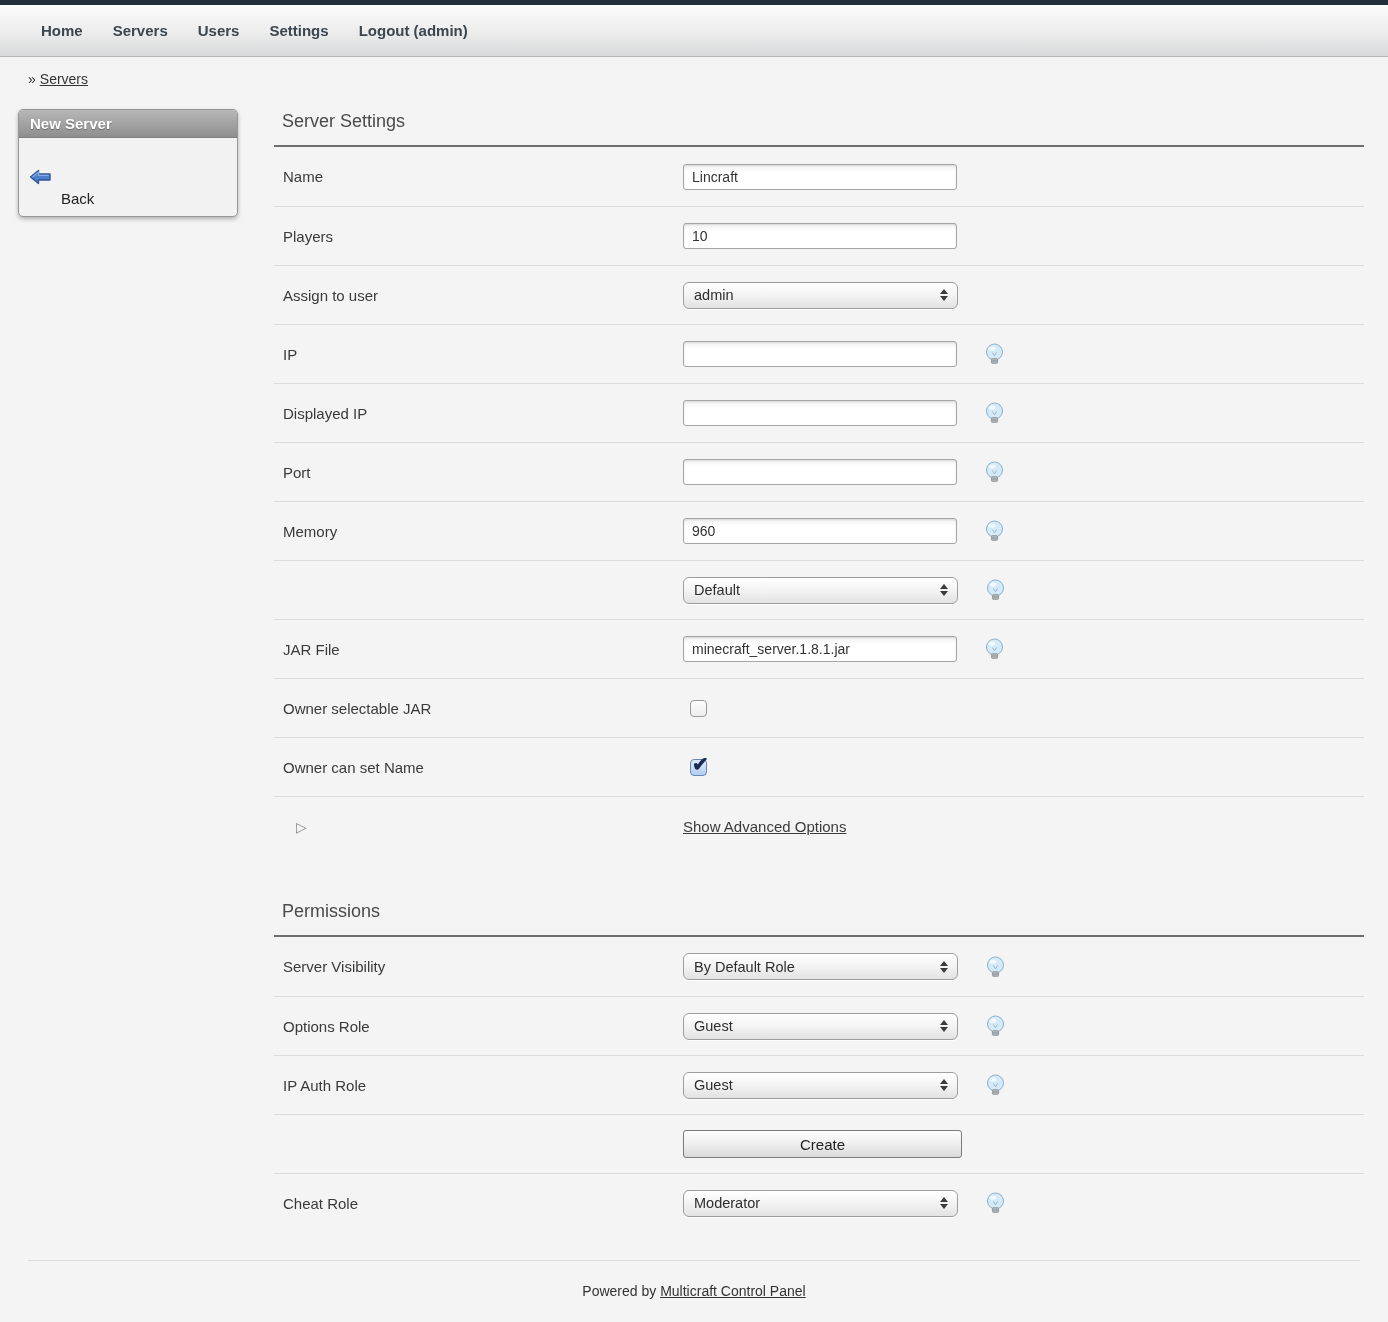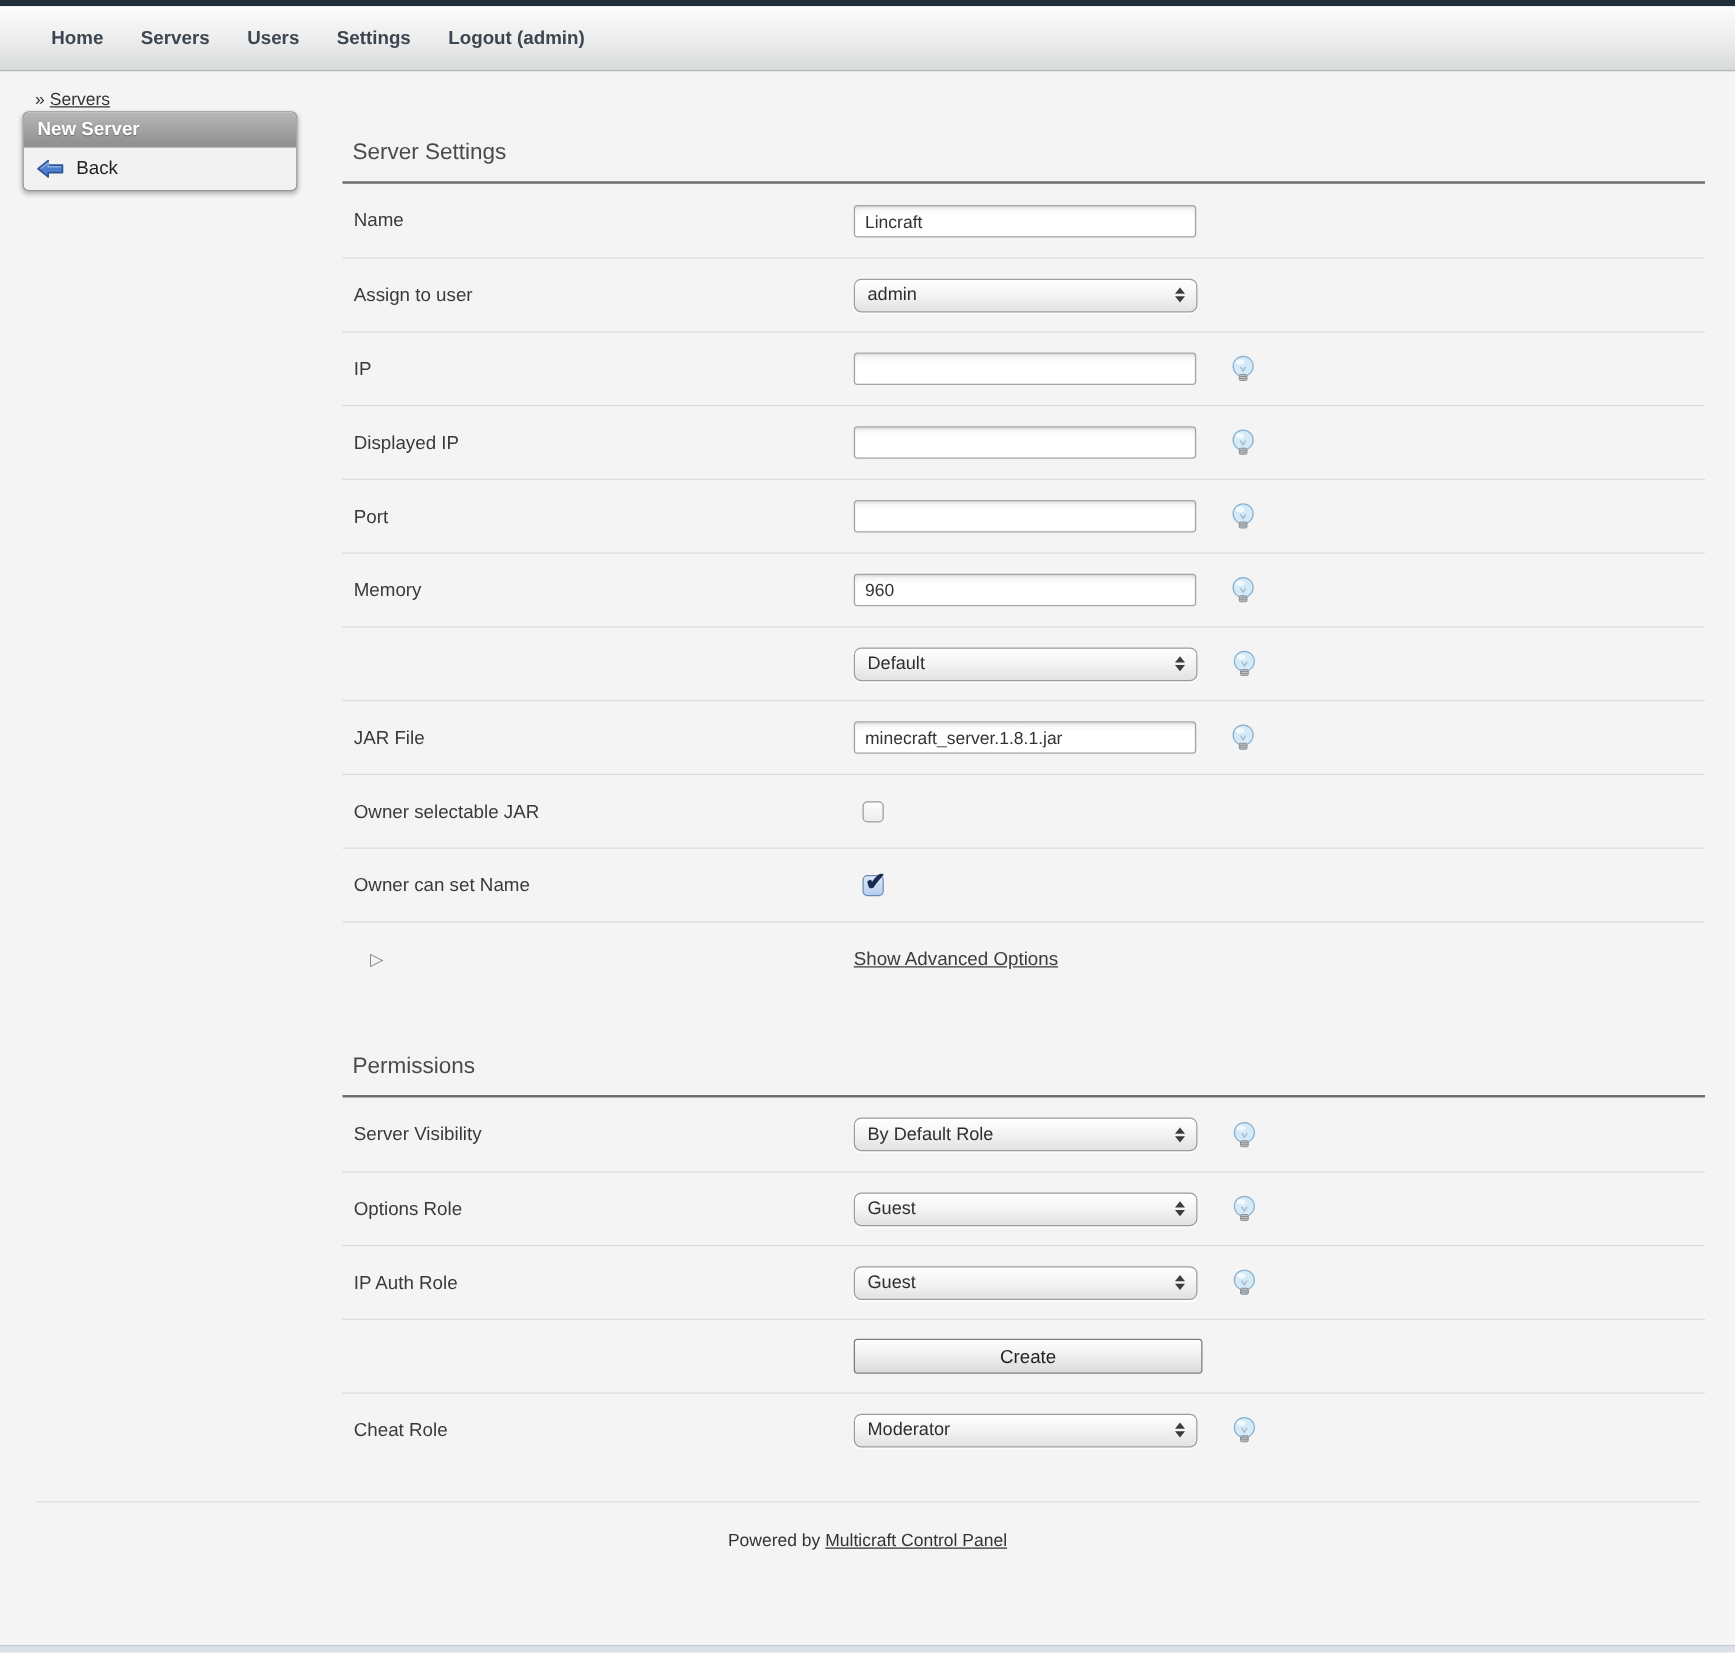--- a/index.html
+++ b/index.html
@@ -26,35 +26,35 @@
     font-size:15px; font-weight:bold; color:#3b4650;
     padding:0 15px; cursor:pointer; line-height:40px;
   }
 
   
   .breadcrumb { padding:14px 0 0 28px; font-size:14px; color:#333; height:36px; }
   .breadcrumb a { color:#333; text-decoration:underline; cursor:pointer; margin-left:4px; }
 
   
   .sidebar {
-    position:absolute; left:18px; top:89px; width:220px;
+    position:absolute; left:18px; top:109px; width:220px;
     border:1px solid #979797; border-radius:5px;
     box-shadow:0 2px 4px rgba(0,0,0,.28);
     background:#f2f2f3; overflow:hidden;
   }
   .sidebar-header {
     height:28px; line-height:28px; padding-left:11px;
     background:linear-gradient(180deg,#b7b7b7 0%,#a3a3a3 50%,#8e8e8e 100%);
     border-bottom:1px solid #7e7e7e;
     color:#fff; font-weight:bold; font-size:15px;
     text-shadow:0 1px 1px rgba(0,0,0,.35);
   }
   .sidebar-body { padding:8px 10px 9px; }
   .back-item { display:flex; align-items:center; gap:10px; cursor:pointer; }
-  .back-item .back-label { font-size:15px; color:#222; }
+  .back-item .back-label { font-size:15px; color:#222;margin-top:44px; }
 
   
   .main { margin:18px 24px 0 274px; }
   .section-title { font-size:18px; color:#4a4a4a; padding-left:8px; margin-bottom:13px; }
   .section-rule { border:none; border-top:2px solid #6e6e6e; }
   .section-gap { margin-top:46px; }
 
   .row { display:flex; align-items:center; min-height:59px; border-top:1px solid #dcdcdc; }
   .row.first { border-top:none; }
   .row .label { width:409px; padding-left:9px; font-size:15px; color:#3a3a3a; }
@@ -178,20 +178,26 @@
   <div class="section-title">Server Settings</div>
   <hr class="section-rule">
 
   <div class="row first">
     <div class="label">Name</div>
     <div class="control">
       <input class="ti" type="text" value="Lincraft" style="">
     </div>
   </div>
 
+  <div class="row">
+    <div class="label">Players</div>
+    <div class="control">
+      <input class="ti" type="text" value="10" style="">
+    </div>
+  </div>
 
   <div class="row">
     <div class="label">Assign to user</div>
     <div class="control">
       <div class="sel">
         <span class="val">admin</span>
         <span class="stepper">
             <span class="up"></span>
             <span class="down"></span>
           </span>

